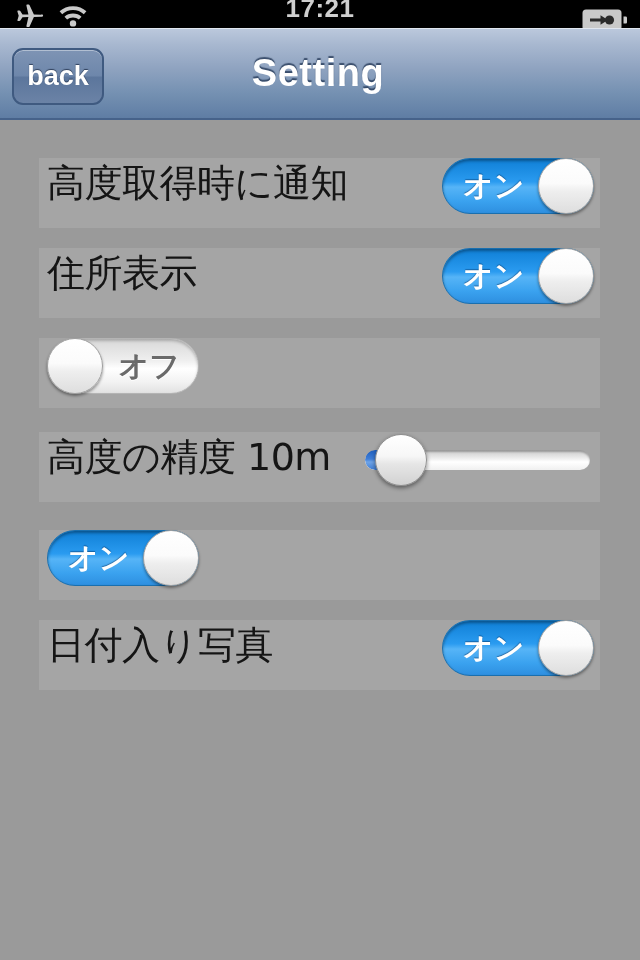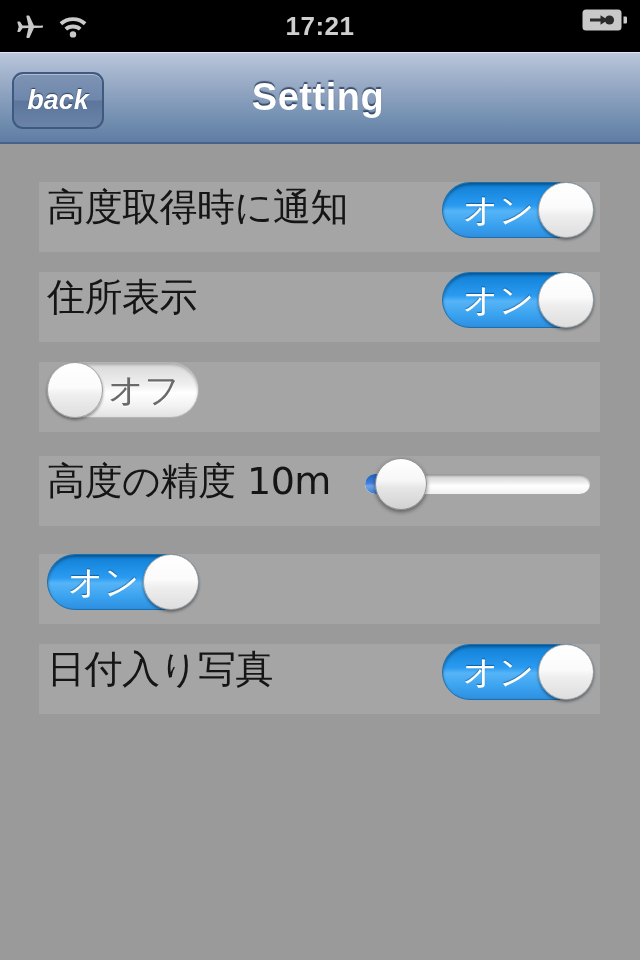--- a/index.html
+++ b/index.html
@@ -17,24 +17,24 @@
     width: 640px;
     height: 960px;
     background: #9a9a9a;
     overflow: hidden;
   }
 
   
   .status-bar {
     position: relative;
     width: 640px;
-    height: 52px;
+    height: 28px;
     background: #000;
     display: flex;
-    align-items: center;
+    align-items: flex-end;
     padding: 0 14px;
   }
   .status-left {
     display: flex;
     align-items: center;
     gap: 14px;
   }
   .status-center {
     position: absolute;
     left: 0; right: 0;
@@ -104,21 +104,20 @@
     display: flex;
     align-items: center;
     justify-content: center;
     cursor: pointer;
   }
   .back-label {
     font-size: 27px;
     font-weight: bold;
     color: #ffffff;
     text-shadow: 0 -1px 1px rgba(30,45,70,0.8);
-    font-style: italic;
   }
 
   
   .content {
     position: relative;
     width: 640px;
     height: 828px;
     background: #9a9a9a;
   }
 
@@ -170,22 +169,22 @@
         #ffffff 55%,
         #f2f2f2 80%,
         #e2e2e2 100%);
     border: 1px solid #b4b4b4;
     box-shadow: inset 0 2px 3px rgba(0,0,0,0.22);
   }
   .toggle-text {
     position: absolute;
     top: 50%;
     transform: translateY(-50%);
-    font-size: 35px;
-    font-weight: normal;
+    font-size: 30px;
+    font-weight: bold;
     font-family: "DejaVu Sans", "Liberation Sans", sans-serif;
     white-space: nowrap;
   }
   .toggle-on .toggle-text {
     left: 20px;
     color: #ffffff;
     text-shadow: 0 -1px 1px rgba(0,50,100,0.55);
   }
   .toggle-off .toggle-text {
     right: 18px;

